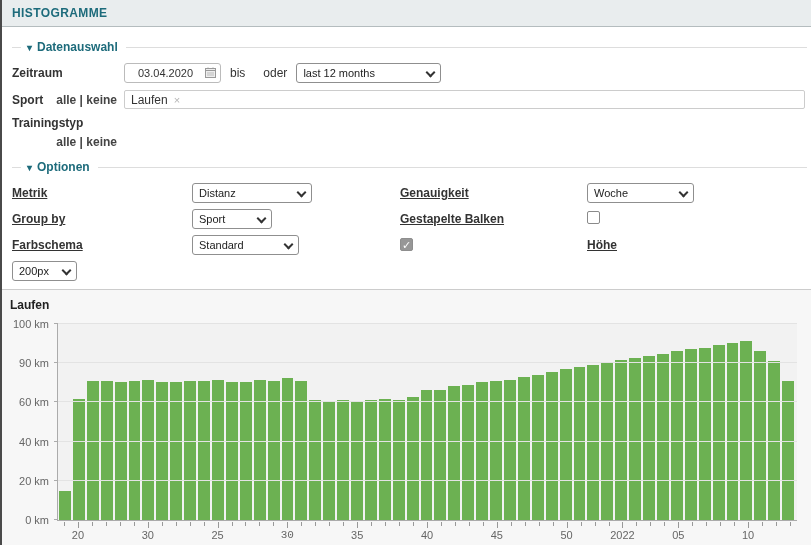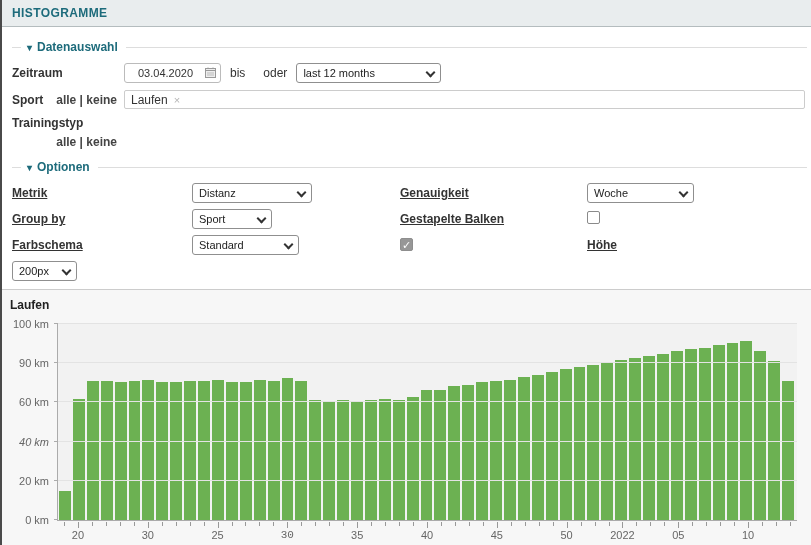--- a/index.html
+++ b/index.html
@@ -315,21 +315,21 @@
           <div class="bar" title="12: 81 km" style="height: 81%; background: rgb(108, 177, 82);"></div>
           <div class="bar" title="13: 71 km" style="height: 71%; background: rgb(108, 177, 82);"></div>
         </div>
     <div class="ytickmark" style="bottom: 0%;"></div>
         <div class="ylab" style="bottom: 0%; top: auto; transform: translateY(50%);">0 km</div>
         <div class="gl" style="bottom: 20%;"></div>
         <div class="ytickmark" style="bottom: 20%;"></div>
         <div class="ylab" style="bottom: 20%; top: auto; transform: translateY(50%);">20 km</div>
         <div class="gl" style="bottom: 40%;"></div>
         <div class="ytickmark" style="bottom: 40%;"></div>
-        <div class="ylab" style="bottom: 40%; top: auto; transform: translateY(50%); font-style: italic;">40 km</div>
+        <div class="ylab" style="bottom: 40%; top: auto; transform: translateY(50%);">40 km</div>
         <div class="gl" style="bottom: 60%;"></div>
         <div class="ytickmark" style="bottom: 60%;"></div>
         <div class="ylab" style="bottom: 60%; top: auto; transform: translateY(50%);">60 km</div>
         <div class="gl" style="bottom: 80%;"></div>
         <div class="ytickmark" style="bottom: 80%;"></div>
         <div class="ylab" style="bottom: 80%; top: auto; transform: translateY(50%);">90 km</div>
         <div class="gl" style="bottom: 100%;"></div>
         <div class="ytickmark" style="bottom: 100%;"></div>
         <div class="ylab" style="bottom: 100%; top: auto; transform: translateY(50%);">100 km</div>
       </div>

